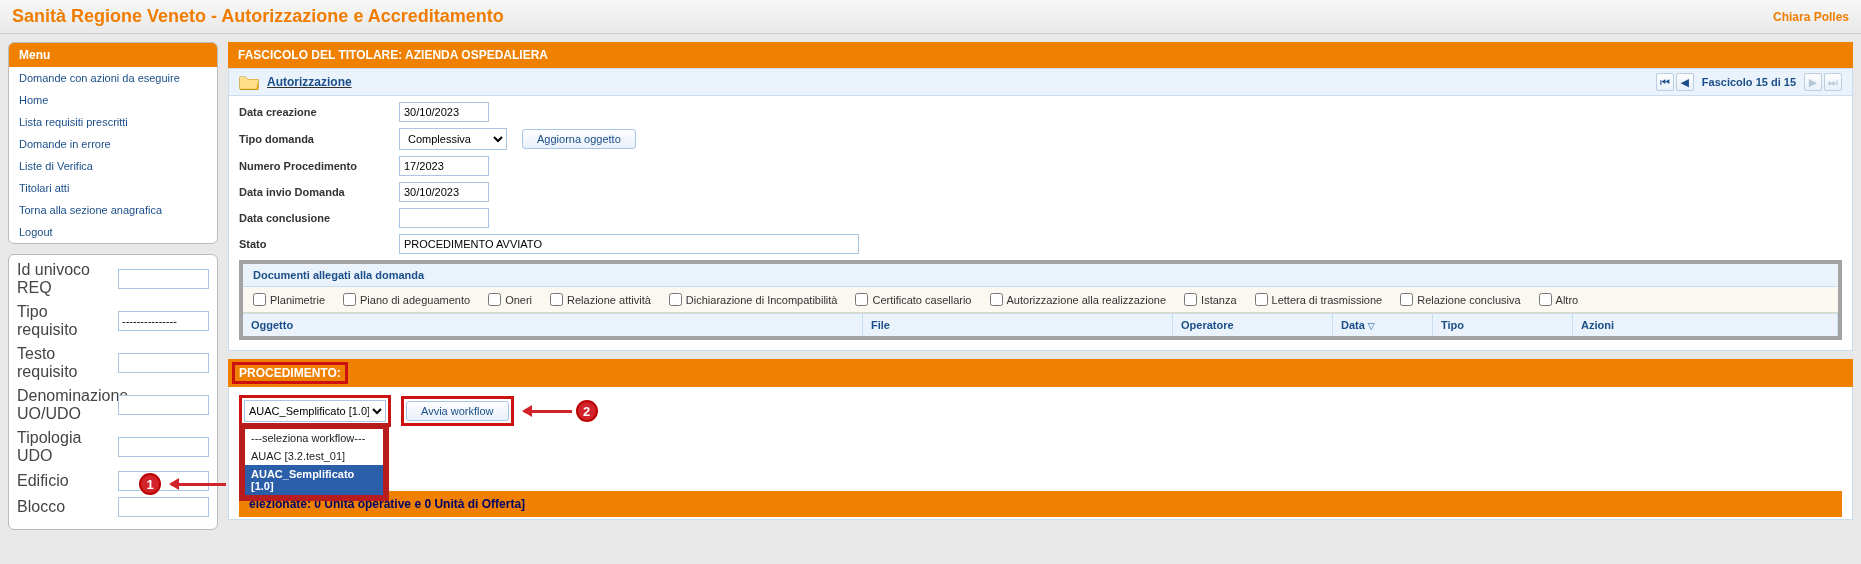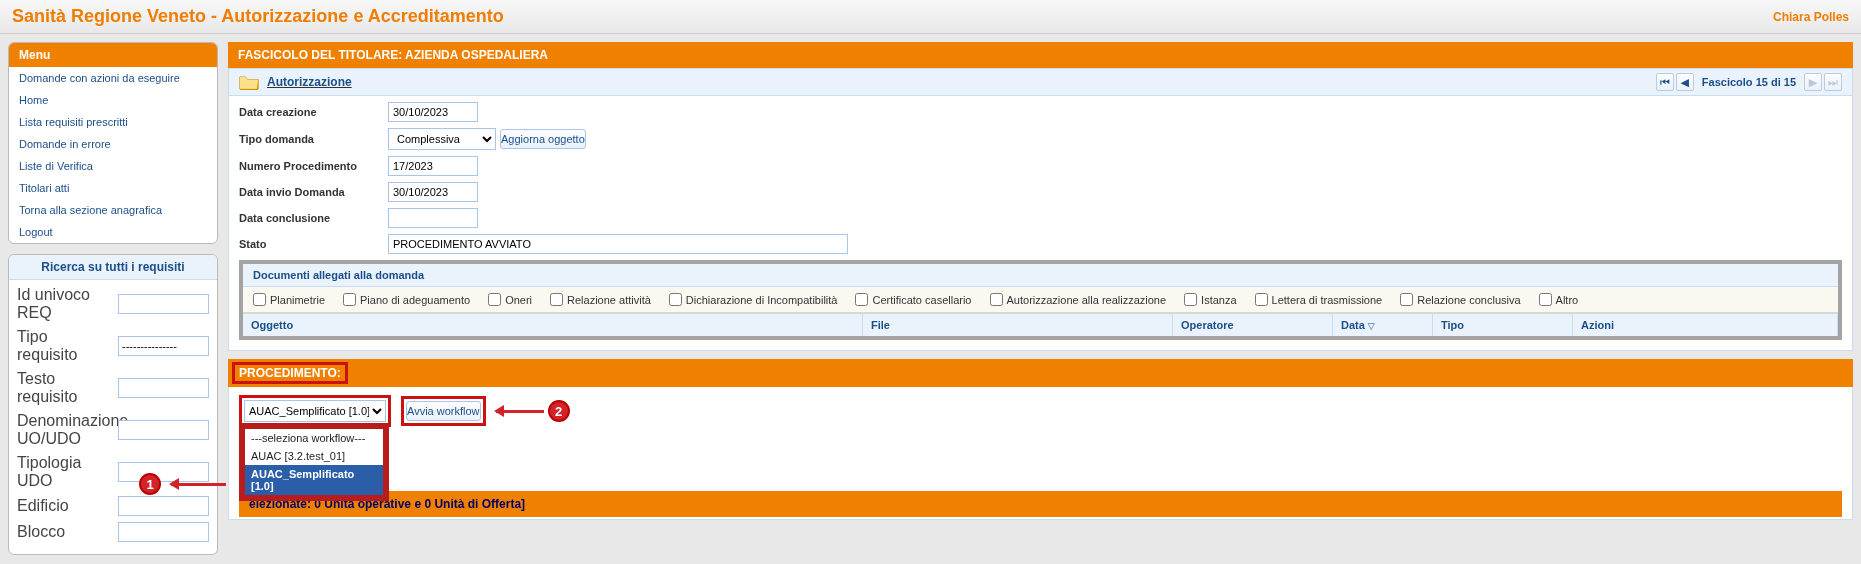--- a/index.html
+++ b/index.html
@@ -31,26 +31,26 @@
   .sub-bar { background: #eaf2fb; border: 1px solid #c9ddf0; padding: 4px 10px; display: flex; align-items: center; justify-content: space-between; }
   .sub-bar-left { display: flex; align-items: center; gap: 8px; text-decoration: underline; }
   .sub-bar-title { color: #1b4f8a; font-weight: bold; font-size: 12px; }
   .folder-icon { width: 20px; height: 18px; }
   .pager { display: flex; align-items: center; gap: 2px; }
   .pager-btn { width: 18px; height: 18px; border: 1px solid #bcd; background: linear-gradient(#fdfdfd,#e9f1fa); border-radius: 2px; display:flex;align-items:center;justify-content:center; cursor:pointer; color:#1b4f8a; }
   .pager-btn.disabled { color:#b7c8da; cursor:default;}
   .pager-text { color:#1b4f8a; font-weight:bold; margin: 0 6px; }
   
   .form-area { background: #fff; border:1px solid #c9ddf0; border-top:none; padding: 6px 10px 10px; }
-  .form-row { display: flex; align-items: center; margin-bottom: 6px; gap: 4px; }
+  .form-row { display: flex; align-items: center; margin-bottom: 6px; gap: 15px; }
   .form-row label { width: 145px; font-weight: bold; color: #333; font-size: 11px; }
   .form-row input[type=text] { border:1px solid #a9c6e6; height:20px; font-size:11px; padding:0 4px; width: 260px; }
   .form-row input.wide { width: 460px; }
   .form-row select { border:1px solid #a9c6e6; height:22px; font-size:11px; padding:0 4px; width: 108px; background:#fff;}
-  .btn { background: linear-gradient(#fdfdfd,#e9f1fa); border:1px solid #a9c6e6; border-radius:3px; padding: 3px 0; font-size:11px; color:#1b4f8a; cursor:pointer; }
+  .btn { background: linear-gradient(#fdfdfd,#e9f1fa); border:1px solid #a9c6e6; border-radius:3px; padding: 3px 14px; font-size:11px; color:#1b4f8a; cursor:pointer; }
   
   .inner-panel { border:4px solid #a3a3a3; margin-top:6px;}
   .inner-header { background:#eaf2fb; color:#1b4f8a; font-weight:bold; padding:5px 10px; border-bottom:1px solid #c9ddf0; }
   .doc-filters { background:#fbf8f2; padding:6px 10px; display:flex; flex-wrap:wrap; gap:12px 18px; border-bottom:1px solid #e0d7c3; }
   .doc-filters label { display:flex; align-items:center; gap:4px; color:#333; font-size:11px; }
   .doc-filters input[type=checkbox]{ width:13px;height:13px; }
   
   .tbl-head { display:flex; background:#eaf2fb; border-top:1px solid #c9ddf0; }
   .tbl-head div { padding:5px 8px; color:#1b4f8a; font-weight:bold; font-size:11px; border-right:1px solid #c9ddf0; }
   .col-oggetto { flex: 0 0 620px;} .col-file{flex:0 0 310px;} .col-op{flex:0 0 160px;} .col-data{flex:0 0 100px;} .col-tipo{flex:0 0 140px;} .col-az{flex:1;}
@@ -113,21 +113,20 @@
         <li>
             <a href="#">Torna alla sezione anagrafica</a>
           </li>
         <li>
             <a href="#">Logout</a>
           </li>
       </ul>
     </div>
 
     <div class="panel">
-      <div class="panel-header blue" style="text-align:center">Ricerca su tutti i requisiti</div>
       <div class="search-form">
         <div class="search-row">
             <label>Id univoco REQ</label>
             <input type="text" value="" style="">
           </div>
         <div class="search-row">
             <label>Tipo requisito</label>
             <input type="text" value="---------------" style="">
           </div>
         <div class="search-row">

